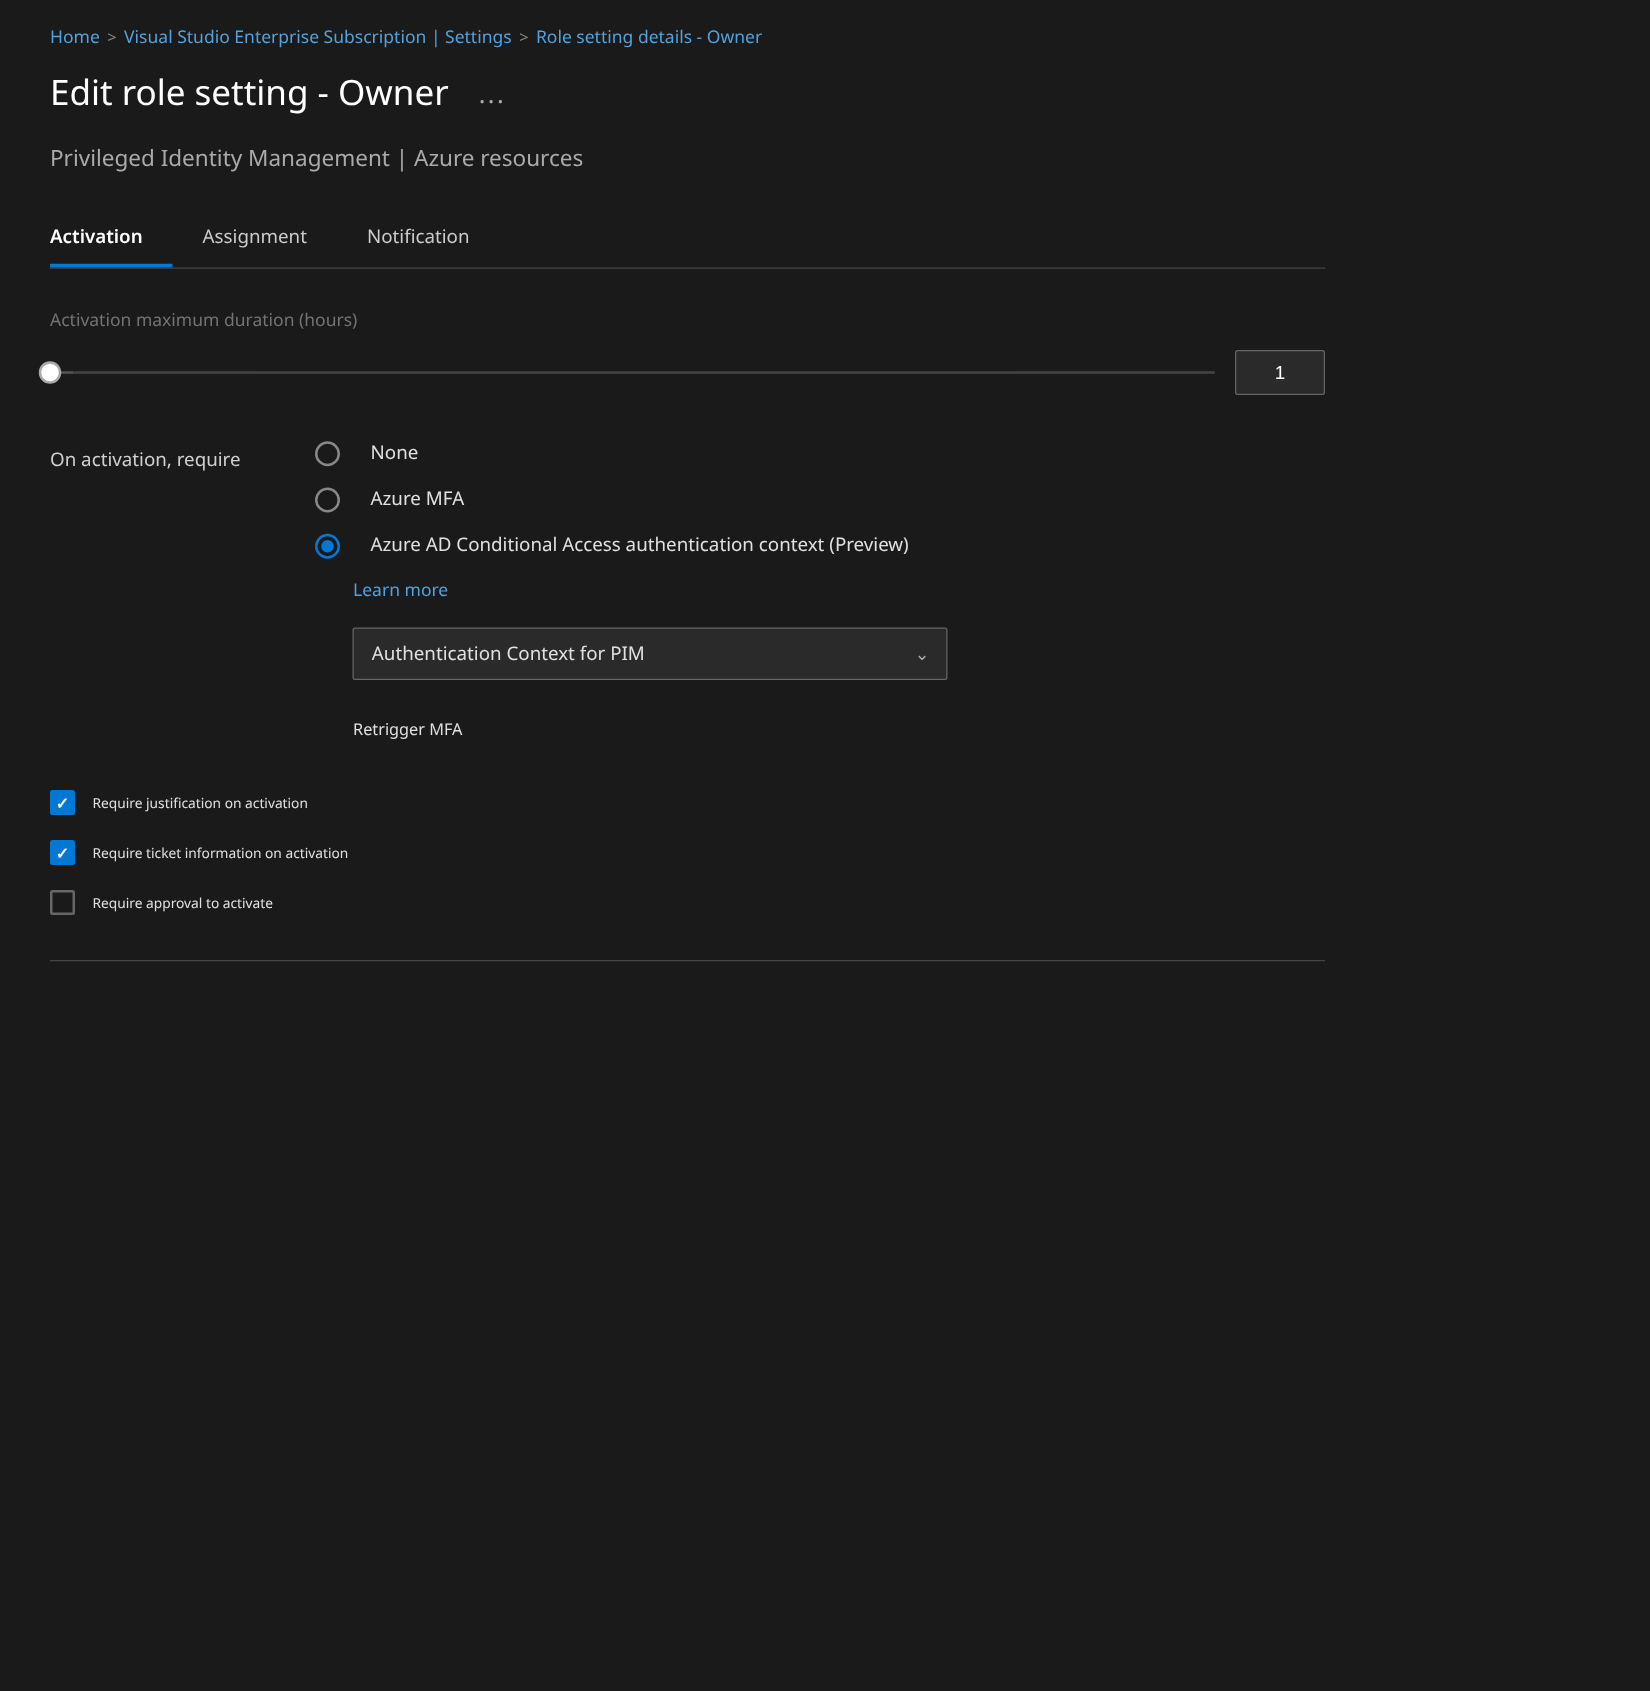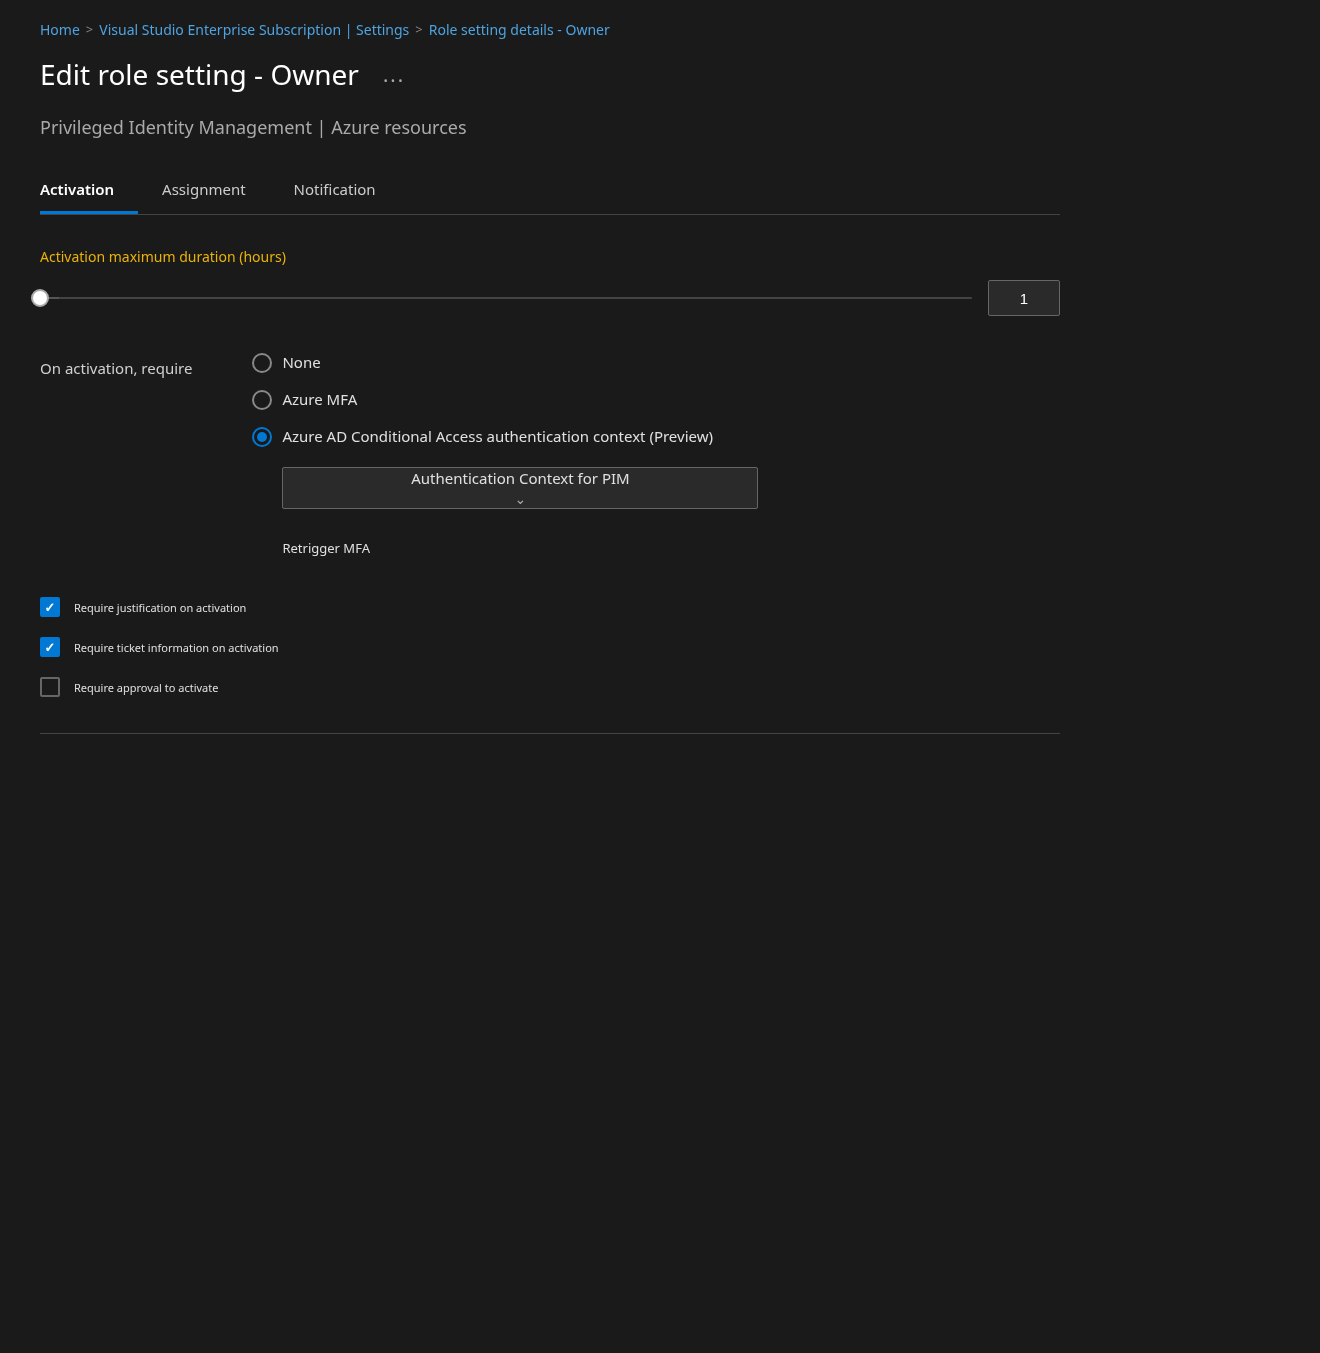--- a/index.html
+++ b/index.html
@@ -67,21 +67,21 @@
       border-bottom: 3px solid transparent;
       transition: color 0.2s;
     }
     .tab.active {
       color: #ffffff;
       border-bottom: 3px solid #0078d4;
       font-weight: 600;
     }
     .section-label {
       font-size: 14px;
-      color: #eab308;
+      color: #737373;
       margin-bottom: 14px;
     }
     .slider-row {
       display: flex;
       align-items: center;
       gap: 16px;
       margin-bottom: 36px;
     }
     .slider-container {
       flex: 1;
@@ -131,21 +131,21 @@
       white-space: nowrap;
     }
     .radio-group {
       display: flex;
       flex-direction: column;
       gap: 16px;
     }
     .radio-item {
       display: flex;
       align-items: flex-start;
-      gap: 10px;
+      gap: 24px;
       cursor: pointer;
     }
     .radio-circle {
       width: 20px;
       height: 20px;
       border-radius: 50%;
       border: 2px solid #888;
       background: transparent;
       flex-shrink: 0;
       margin-top: 1px;
@@ -185,21 +185,20 @@
       background: #2a2a2a;
       border: 1px solid #666;
       border-radius: 2px;
       display: flex;
       align-items: center;
       justify-content: space-between;
       padding: 0 14px;
       cursor: pointer;
       color: #e0e0e0;
       font-size: 15px;
-      flex-direction: column;
     }
     .dropdown-arrow {
       font-size: 14px;
       color: #aaa;
     }
     .retrigger-label {
       font-size: 13px;
       color: #e0e0e0;
       margin-left: 30px;
       margin-top: 14px;
@@ -294,20 +293,21 @@
       <div class="radio-item">
         <div class="radio-circle"></div>
         <span class="radio-label">Azure MFA</span>
       </div>
 
       <div class="radio-item">
         <div class="radio-circle selected"></div>
         <span class="radio-label">Azure AD Conditional Access authentication context (Preview)</span>
       </div>
 
+      <a class="learn-more" href="#">Learn more</a>
 
       <div class="dropdown-container">
         <div class="dropdown">
           <span>Authentication Context for PIM</span>
           <span class="dropdown-arrow">⌄</span>
         </div>
       </div>
 
       <div class="retrigger-label">Retrigger MFA</div>
 

